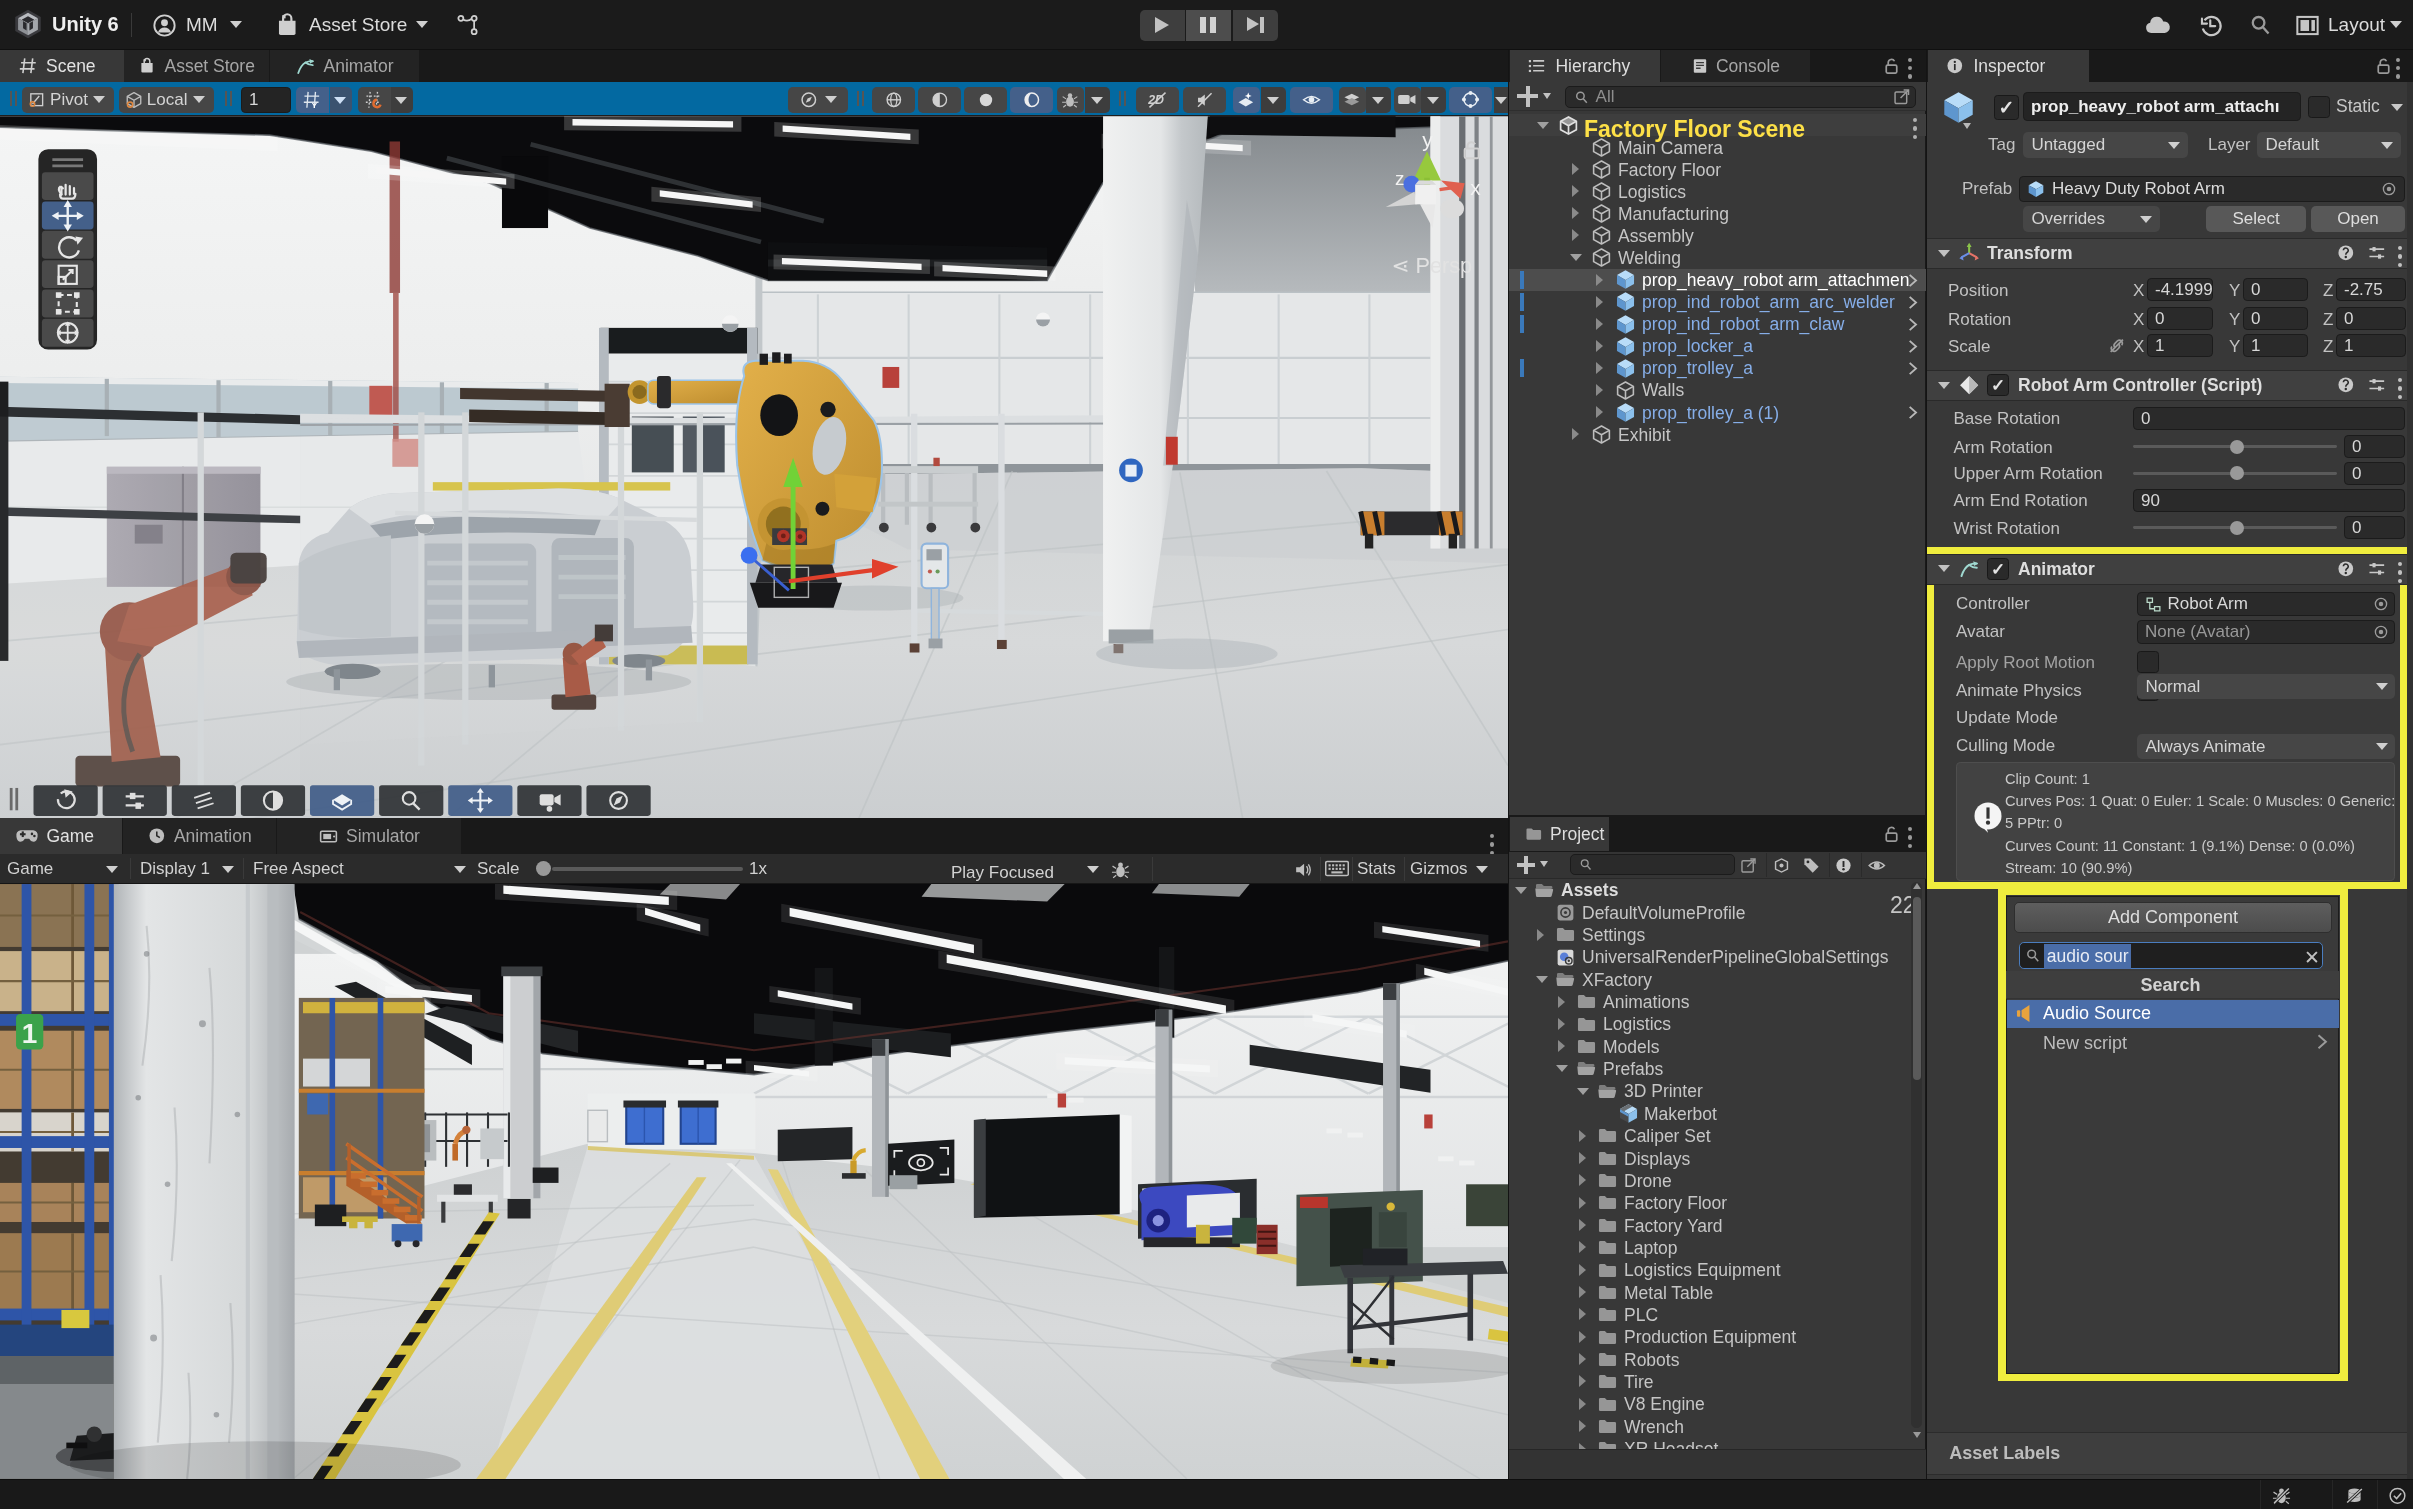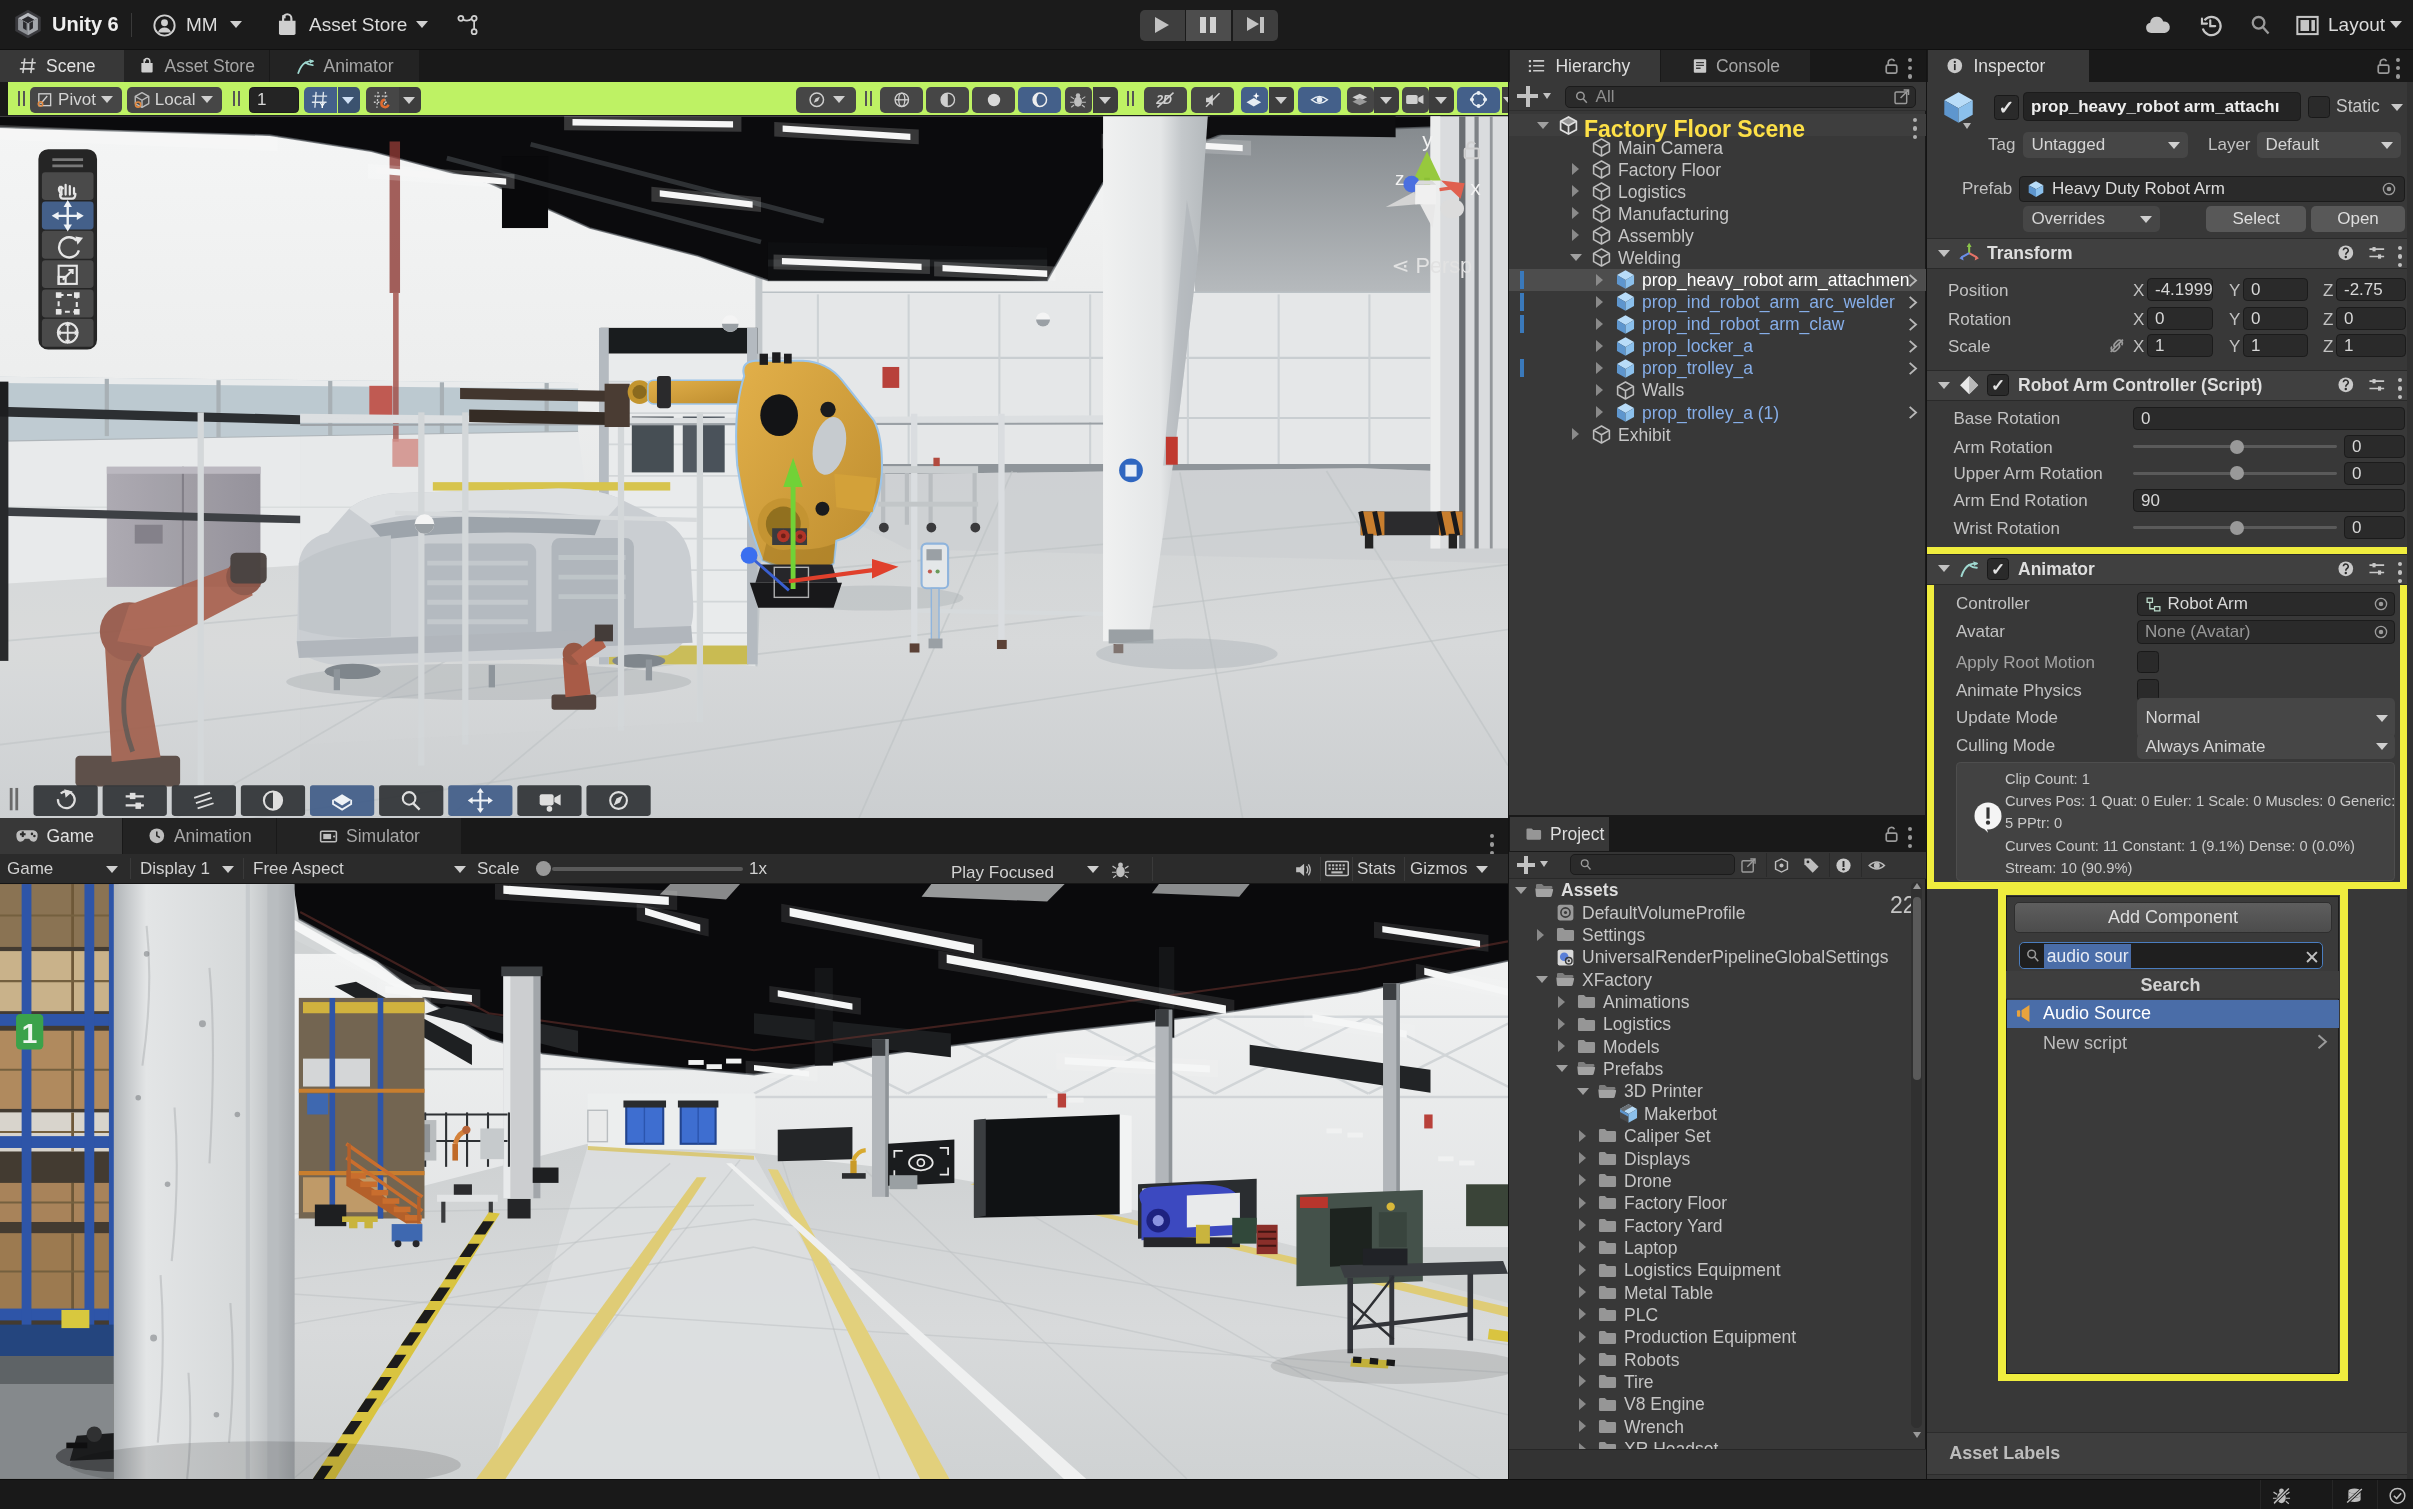--- a/index.html
+++ b/index.html
@@ -343,21 +343,21 @@
         <use href="#animic"></use>
       </svg>
       <span style="margin-left:7px">Animator</span>
     </div>
 <div class="a" style="left:1490px;top:57px;width:4.9px;display:flex;flex-direction:column;gap:4.2px">
       <i style="width:4.2px;height:4.2px;border-radius:50%;background:#9a9a9a"></i>
       <i style="width:4.2px;height:4.2px;border-radius:50%;background:#9a9a9a"></i>
       <i style="width:4.2px;height:4.2px;border-radius:50%;background:#9a9a9a"></i>
     </div>
 </div>
-<div class="a" style="left:8px;top:82px;width:1508px;height:34px;background:#bef264;border-bottom:0.7px solid #1e1e1e">
+<div class="a" style="left:0;top:82px;width:1508px;height:34px;background:#0369a1;border-bottom:0.7px solid #1e1e1e">
 <div class="a" style="left:9.8px;top:9px;width:2.1px;height:15.4px;background:#555"></div>
     <div class="a" style="left:14.7px;top:9px;width:2.1px;height:15.4px;background:#555"></div>
 <div class="dd" style="left:22.3px;top:4.9px;width:92px;height:26px">
       <svg style="margin-left:5.6px;width:18px;height:18px" viewBox="0 0 32 32">
         <rect x="5" y="5" width="21" height="21" fill="none" stroke="#cfcfcf" stroke-width="2.4"></rect>
         <path d="M8 23 L20 9" stroke="#cfcfcf" stroke-width="2.4"></path>
         <circle cx="8" cy="23" r="4" fill="none" stroke="#e08840" stroke-width="2.6"></circle>
       </svg>
       <span style="margin-left:4.2px">Pivot</span>
       <div style="margin-left:5.6px" class="cr"></div>
@@ -1706,21 +1706,21 @@
       <span style="color:#999">None (Avatar)</span>
       <svg style="position:absolute;right:4.2px;width:18px;height:18px" viewBox="0 0 32 32">
         <use href="#tgt"></use>
       </svg>
     </div>
 <div class="a" style="left:29px;top:603px;font-size:17px;color:#a3a3a3">Apply Root Motion</div>
 <div class="cb" style="left:210px;top:601px;width:22.3px;height:22.3px"></div>
 <div class="a" style="left:29px;top:631px;font-size:17px;color:#c2c2c2">Animate Physics</div>
 <div class="cb" style="left:210px;top:629px;width:22.3px;height:22.3px"></div>
 <div class="a" style="left:29px;top:658px;font-size:17px;color:#c2c2c2">Update Mode</div>
-<div class="dd" style="left:210px;top:648px;width:258px;height:40px">
+<div class="dd" style="left:210px;top:624px;width:258px;height:25px">
       <span style="margin-left:8.4px">Normal</span>
       <div style="position:absolute;right:7px" class="cr"></div>
     </div>
 <div class="a" style="left:29px;top:686px;font-size:17px;color:#c2c2c2">Culling Mode</div>
 <div class="dd" style="left:210px;top:684px;width:258px;height:25px">
       <span style="margin-left:8.4px">Always Animate</span>
       <div style="position:absolute;right:7px" class="cr"></div>
     </div>
 <div class="a" style="left:29px;top:712px;width:439px;height:119px;background:#424242;border:0.7px solid #4e4e4e;border-radius:4.2px"></div>
 <svg class="a" style="left:43px;top:749px;width:36px;height:36px" viewBox="0 0 32 32">

